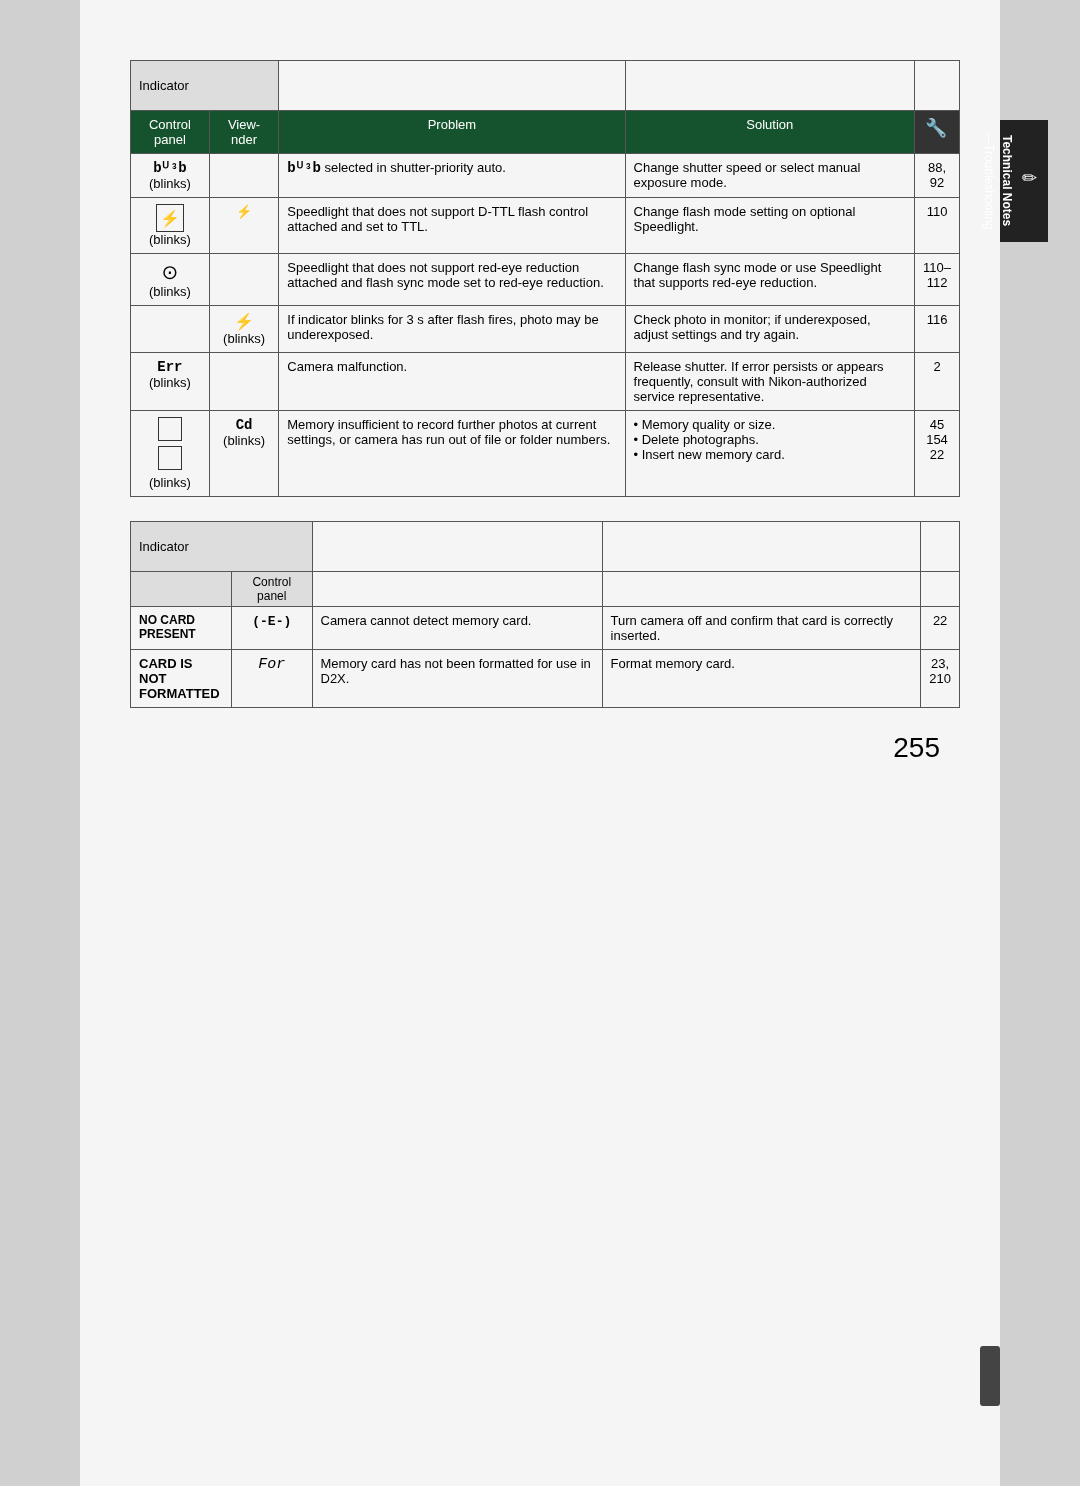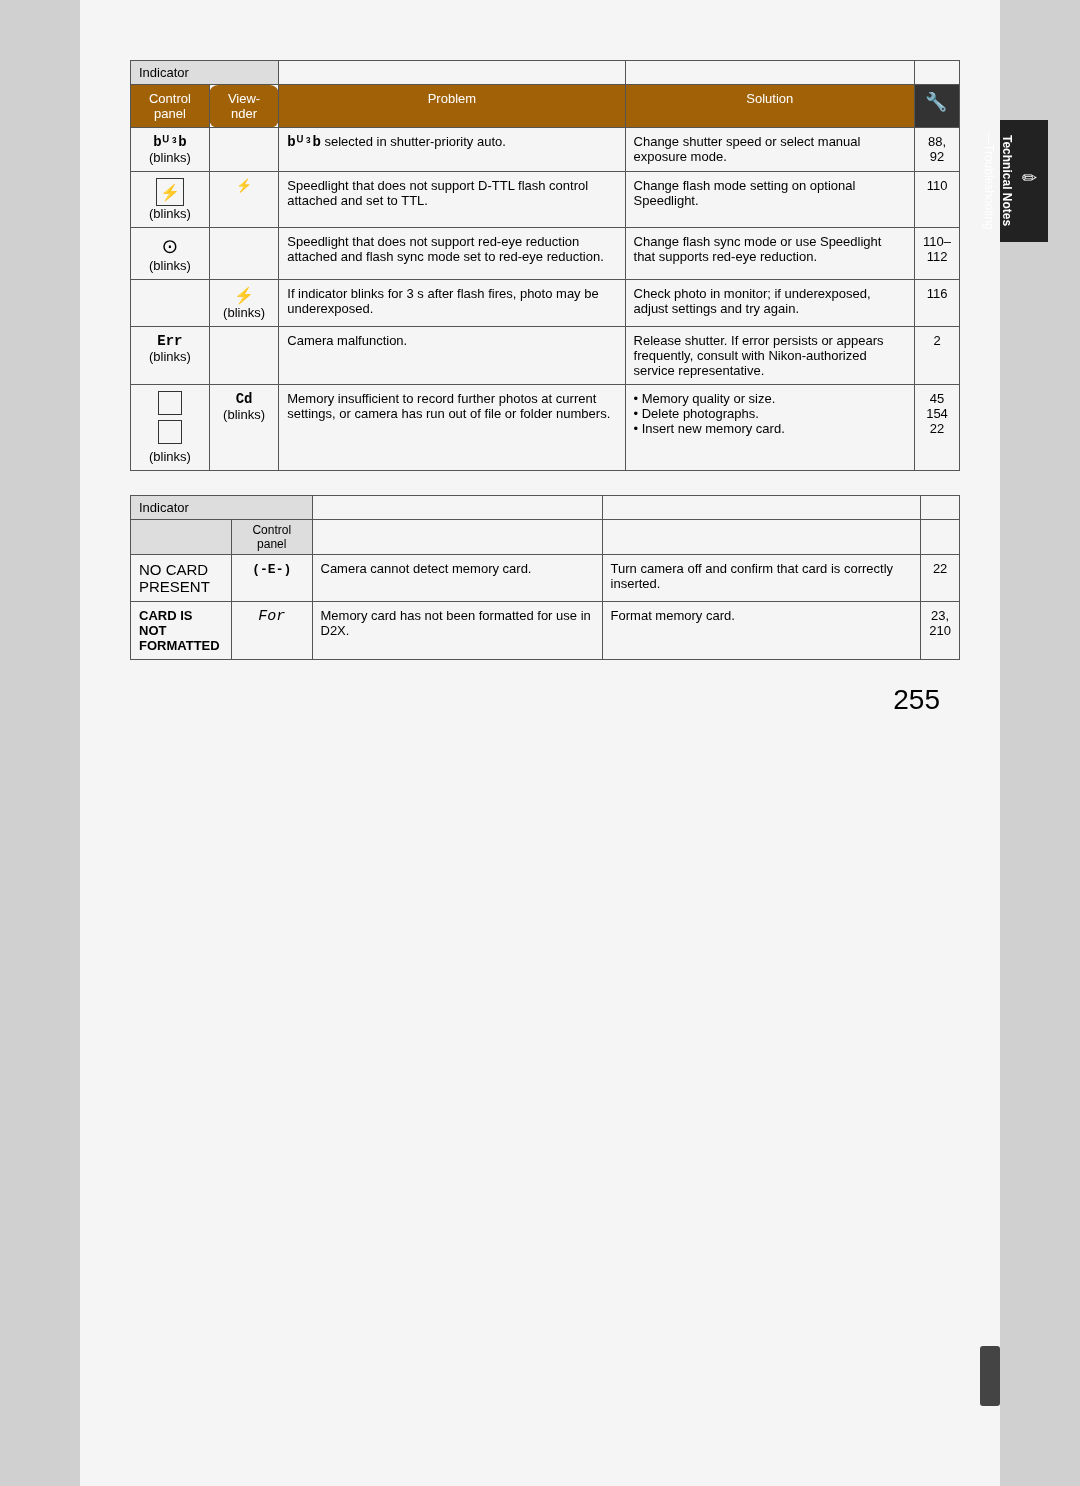--- a/index.html
+++ b/index.html
@@ -52,39 +52,39 @@
     }
     .main-table td, .main-table th {
       border: 1px solid #555;
       padding: 6px 8px;
       vertical-align: top;
     }
     .header-row-top th {
       background: #ddd;
       font-weight: normal;
       font-size: 13px;
-      padding: 4px 8px;
+      padding: 17px 8px;
     }
     .header-row-main th {
-      background: #a16207;
+      background: #14532d;
       color: #fff;
       font-weight: normal;
       font-size: 13px;
       text-align: center;
       padding: 6px 8px;
     }
     .indicator-header {
       background: #ddd !important;
       color: #000 !important;
       text-align: left !important;
       font-size: 13px;
       border-bottom: 1px solid #555;
     }
     .col-control { width: 80px; text-align: center; }
-    .col-view { width: 70px; text-align: center; border-radius: 9px; }
+    .col-view { width: 70px; text-align: center; }
     .col-problem { width: 360px; }
     .col-solution { width: 300px; }
     .center-cell { text-align: center; vertical-align: middle; }
     .mono { font-family: 'Courier New', monospace; font-weight: bold; text-align: right; }
     .bullet-list { list-style: none; padding: 0; }
     .bullet-list li::before { content: "• "; }
     
     .col-monitor { width: 120px; }
     .col-cpanel { width: 80px; }
     
@@ -230,21 +230,21 @@
         <th style="background:#ddd; border:1px solid #555; font-weight:normal; font-size:12px; text-align:left; padding:3px 6px;" colspan="1"></th>
         <th style="background:#ddd; border:1px solid #555; font-weight:normal; font-size:12px; text-align:center; padding:3px 6px;">Control panel</th>
         <th style="background:#f5f5f5; border:1px solid #555;"></th>
         <th style="background:#f5f5f5; border:1px solid #555;"></th>
         <th style="background:#f5f5f5; border:1px solid #555;"></th>
       </tr>
     </thead>
     <tbody>
 
       <tr>
-        <td style="font-weight:normal; font-size:15px;">NO CARD<br>PRESENT</td>
+        <td style="font-weight:bold; font-size:12px;">NO CARD<br>PRESENT</td>
         <td class="center-cell">
           <span class="mono" style="font-size:13px;">(-E-)</span>
         </td>
         <td>Camera cannot detect memory card.</td>
         <td>Turn camera off and confirm that card is correctly inserted.</td>
         <td class="center-cell">22</td>
       </tr>
 
       <tr>
         <td style="font-weight:bold; font-size:13px;">CARD IS NOT<br>FORMATTED</td>

